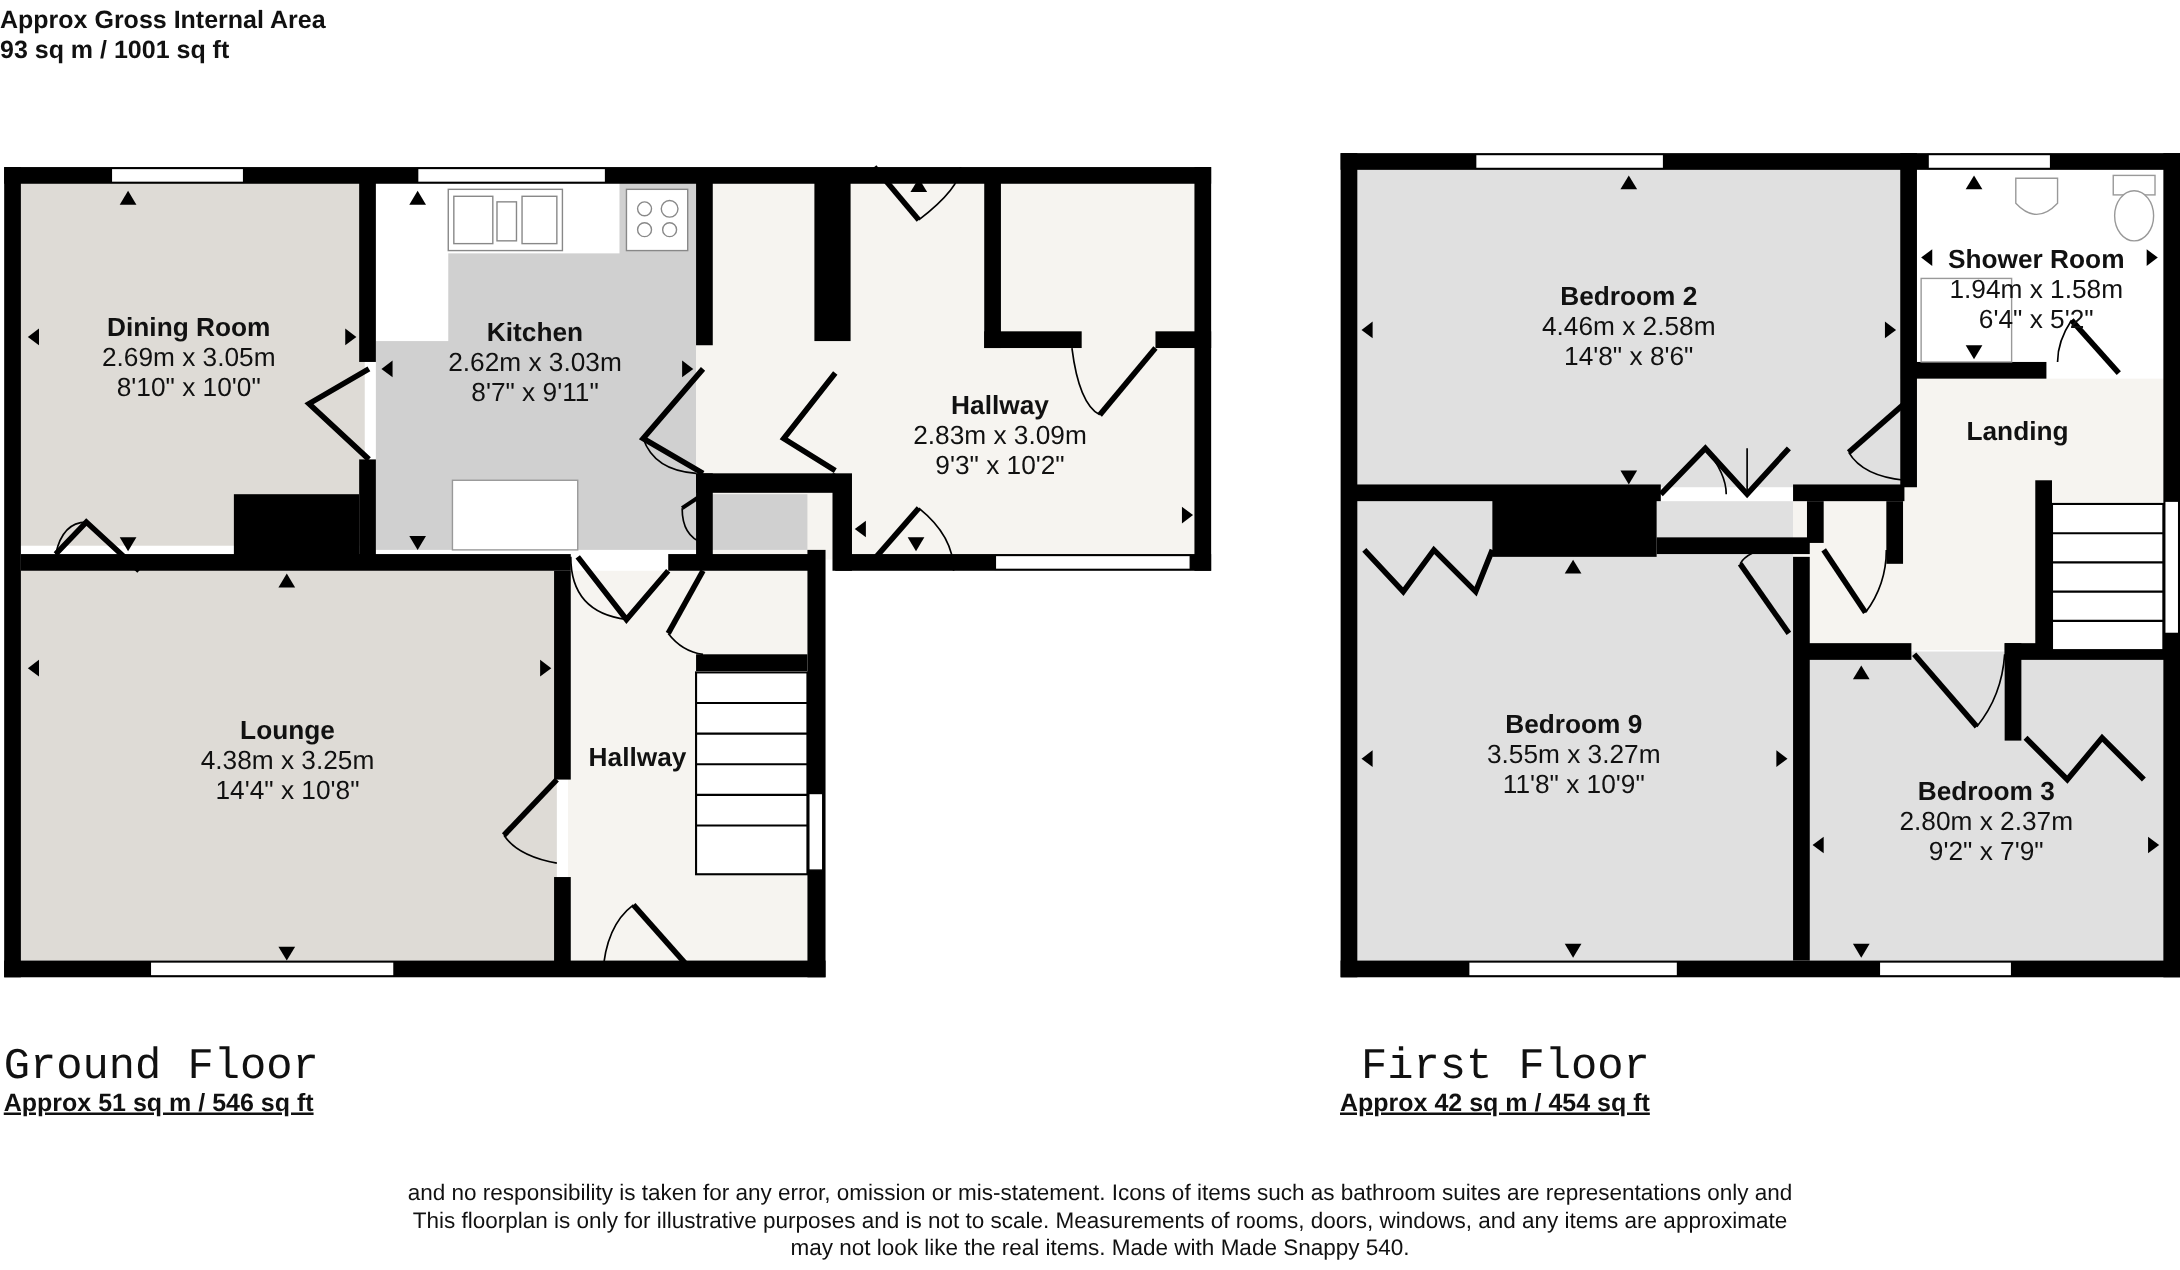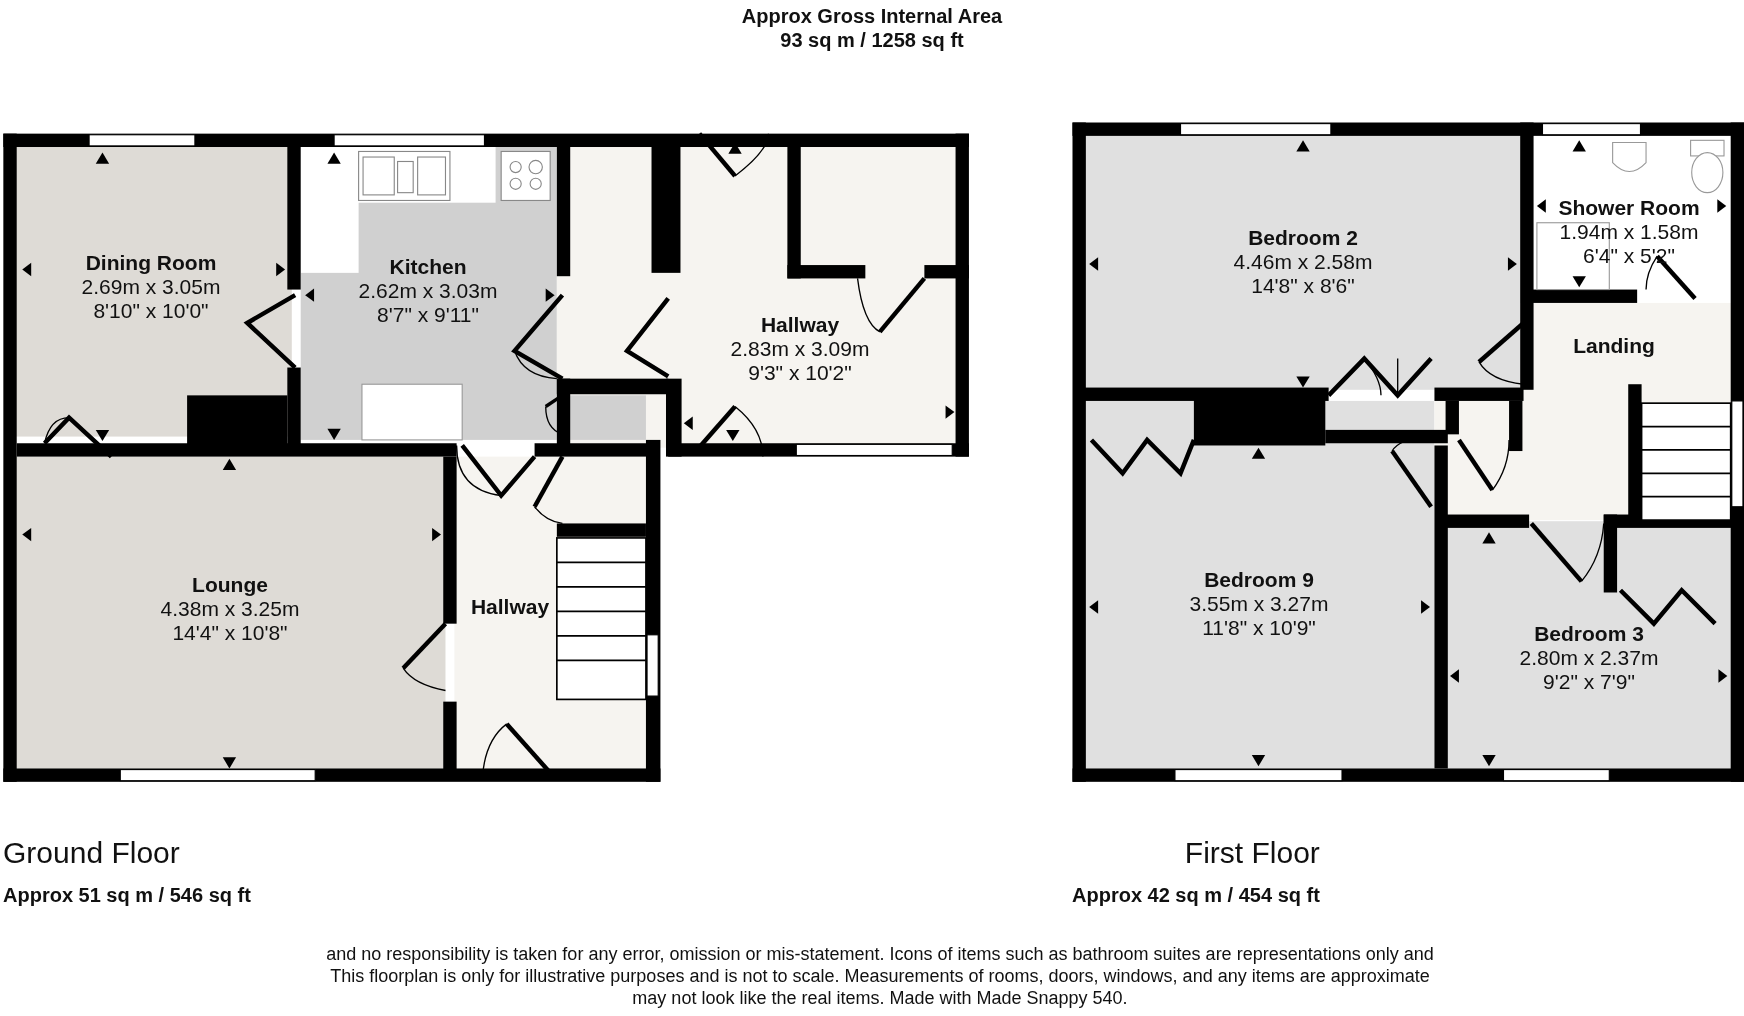--- a/index.html
+++ b/index.html
@@ -1,32 +1,32 @@
 <!DOCTYPE html>
 <html><head>
 <meta charset="utf-8">
 <style>
   html, body { margin: 0; padding: 0; background: #ffffff; }
   body { width: 1744px; height: 1016px; position: relative; overflow: hidden; font-family: "Liberation Sans", sans-serif; color: #111; }
-  .title { position: absolute; left: 0; width: 1744px; top: 4px; text-align: center; font-weight: bold; font-size: 20px; line-height: 24px; }
+  .title { position: absolute; left: 0; width: 1744px; top: 4px; text-align: left; font-weight: bold; font-size: 20px; line-height: 24px; }
   svg.plan { position: absolute; left: 0; top: 0; }
   .room-label { position: absolute; text-align: center; transform: translateX(-50%); white-space: nowrap; line-height: 24px; font-size: 21px; }
   .room-label .name { font-weight: bold; display: block; }
   .room-label .dim { display: block; }
   .floor-caption { position: absolute; }
-  .floor-caption .fname { font-size: 30px; line-height: 34px; display: block; }
-  .floor-caption .farea { font-size: 20px; font-weight: bold; line-height: 26px; display: block; margin-top: 12px; }
+  .floor-caption .fname { font-size: 35px; line-height: 34px; display: block; font-family: Liberation Mono, monospace; }
+  .floor-caption .farea { font-size: 20px; font-weight: bold; line-height: 26px; display: block; margin-top: 0; text-decoration: underline; }
   .disclaimer { position: absolute; left: 280px; width: 1200px; top: 943px; text-align: center; font-size: 18px; line-height: 22px; }
 </style>
 </head>
 <body>
 
 <div class="title">
   <span style="display:block">Approx Gross Internal Area</span>
-  <span style="display:block">93 sq m / 1258 sq ft</span>
+  <span style="display:block">93 sq m / 1001 sq ft</span>
 </div>
 
 <svg class="plan" width="1744" height="1016" viewBox="0 0 1744 1016">
 
   <g transform="scale(1.1137)">
 
     <rect x="12" y="130" width="250" height="262" fill="#dedbd6"></rect>
     <rect x="270" y="130" width="230" height="265" fill="#d0d0d0"></rect>
     <rect x="270" y="130" width="175" height="52" fill="#ffffff"></rect>
     <rect x="270" y="130" width="52" height="115" fill="#ffffff"></rect>

